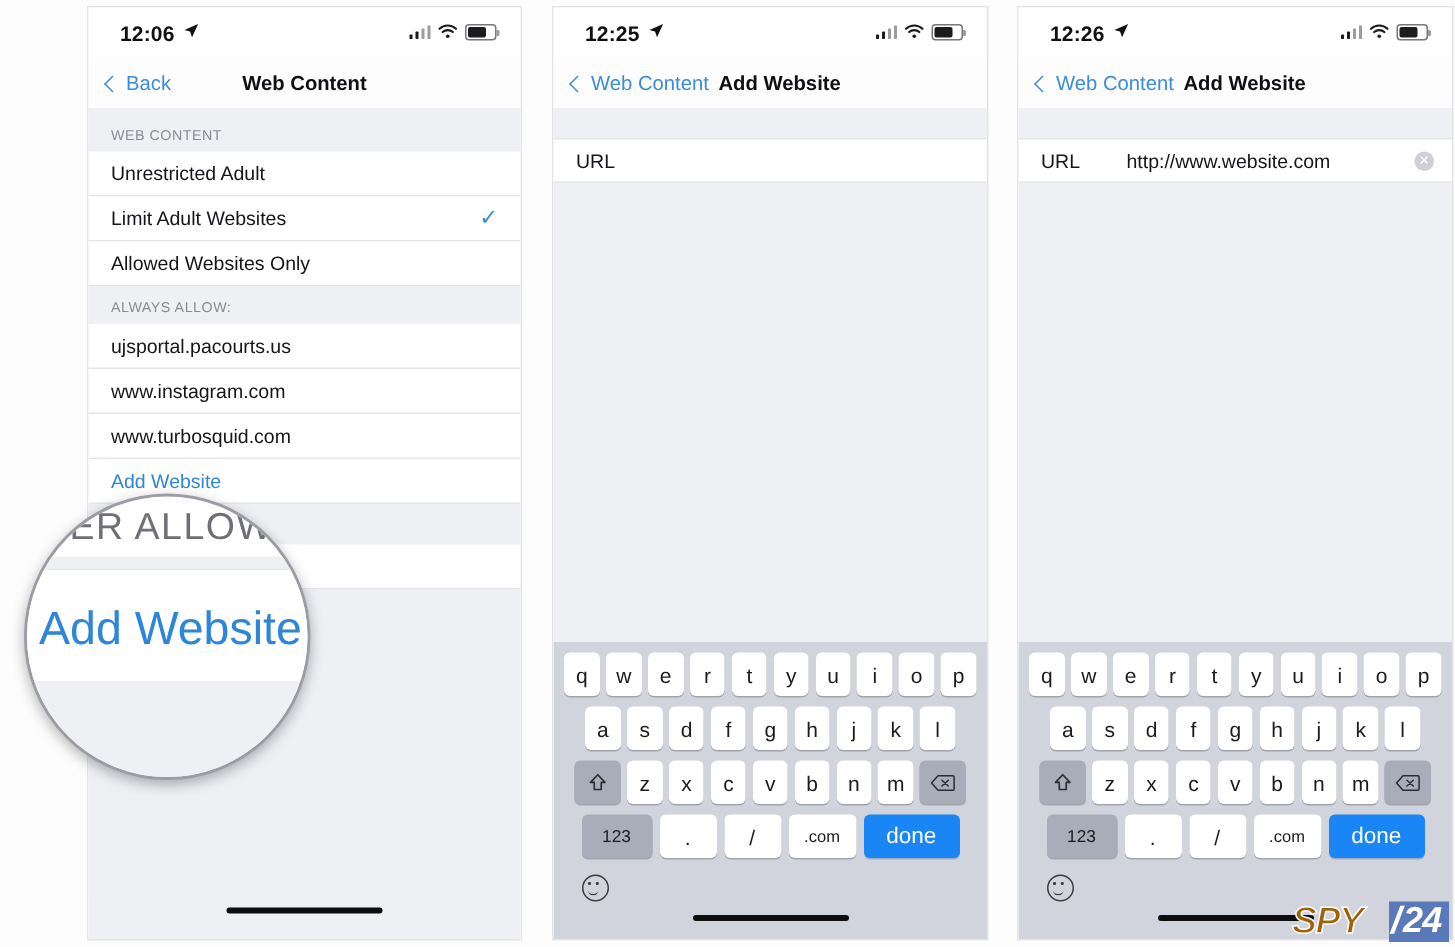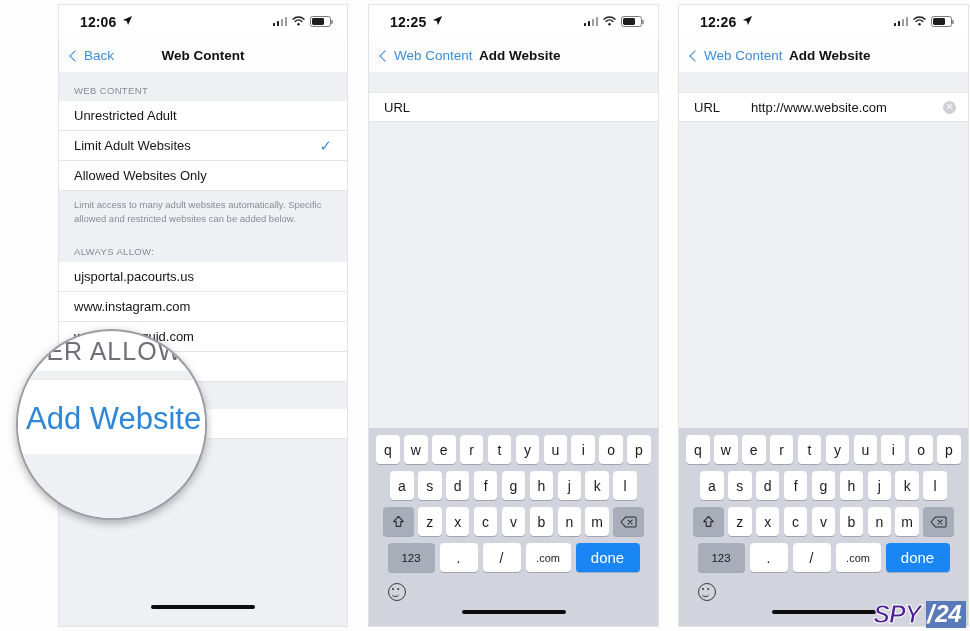--- a/index.html
+++ b/index.html
@@ -211,23 +211,23 @@
     position:absolute;left:0;right:0;top:123px;bottom:0;background:#eff0f4;
   }
 
   
   .logo{
     position:absolute;right:4px;bottom:2px;
     display:flex;align-items:center;height:30px;z-index:60;
   }
   .logo .spy{
     font-size:25px;font-weight:bold;font-style:italic;
-    color:#4c1d95;letter-spacing:-1px;
+    color:#a16207;letter-spacing:-1px;
     -webkit-text-stroke:1px #ffffff;
-    padding-right:6px;
+    padding-right:18px;
   }
   .logo .blue{
     background:#5a79b8;display:flex;align-items:center;height:27px;
     padding:0 5px 0 1px;
   }
   .logo .slash{
     font-size:25px;font-weight:bold;font-style:italic;color:#ffffff;
     margin-right:1px;
   }
   .logo .num24{
@@ -281,21 +281,20 @@
           <span>Unrestricted Adult</span>
         </div>
         <div class="row">
           <span>Limit Adult Websites</span>
           <span class="chk">✓</span>
         </div>
         <div class="row">
           <span>Allowed Websites Only</span>
         </div>
 
-        <div class="footnote">Limit access to many adult websites automatically. Specific allowed and restricted websites can be added below.</div>
 
         <div class="sect-head" style="height:20px">ALWAYS ALLOW:</div>
 
         <div class="row">
           <span>ujsportal.pacourts.us</span>
         </div>
         <div class="row">
           <span>www.instagram.com</span>
         </div>
         <div class="row">

